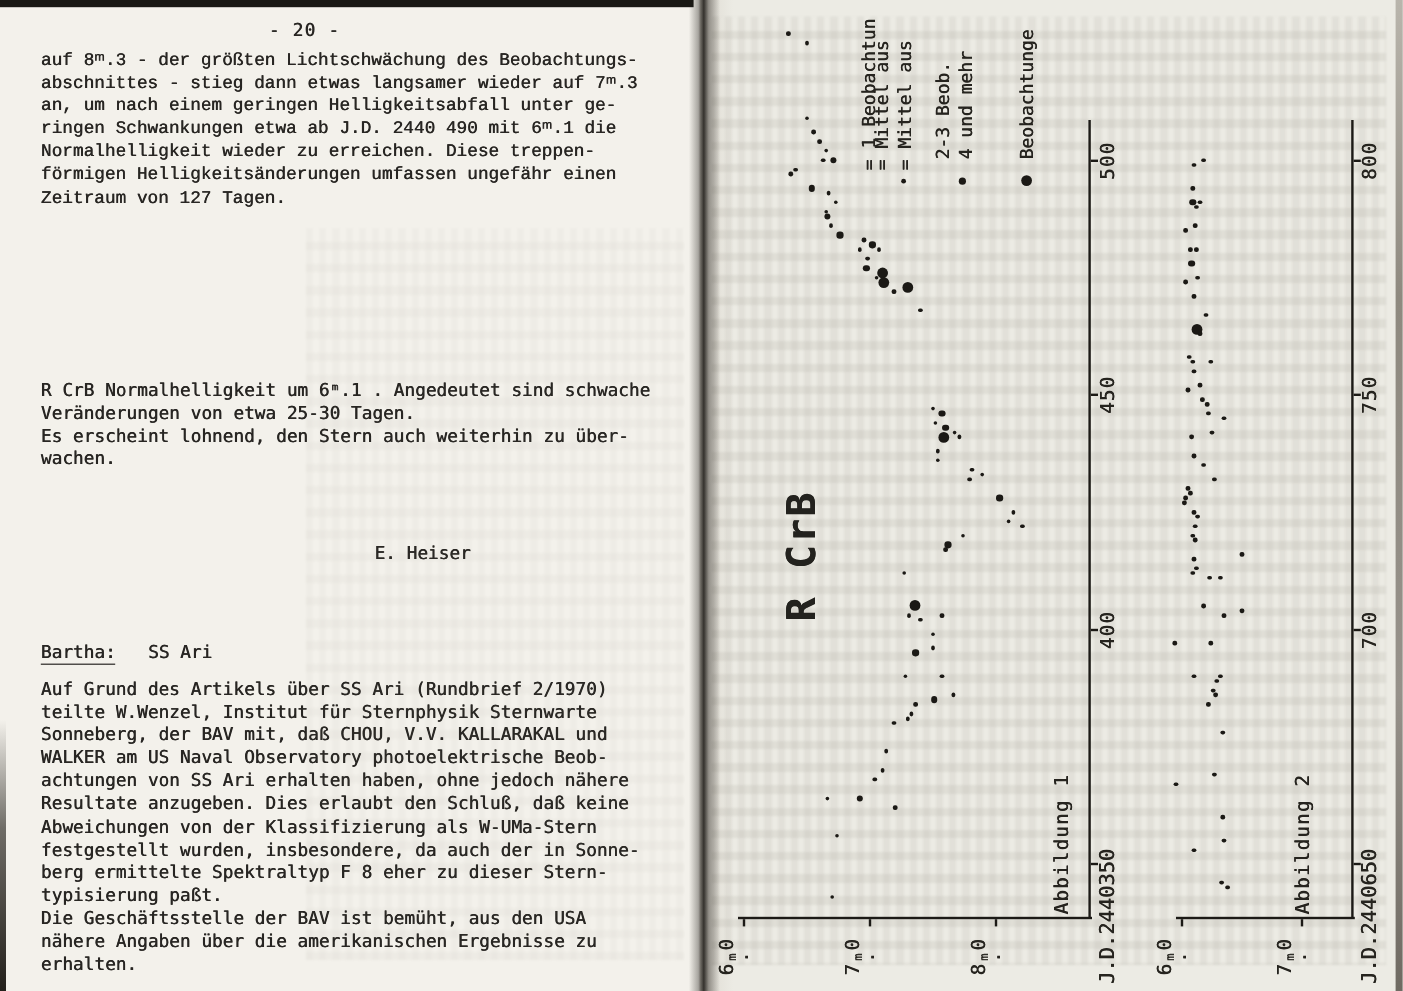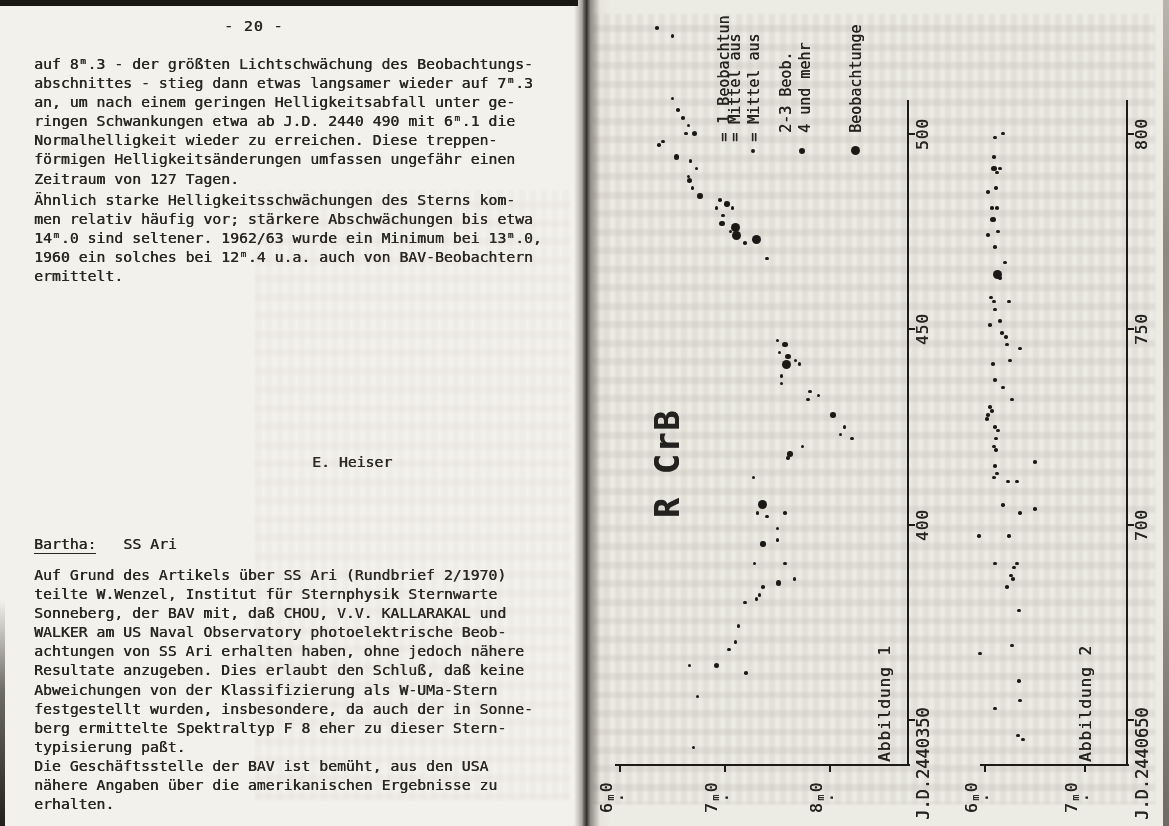--- a/index.html
+++ b/index.html
@@ -20,21 +20,21 @@
     background:linear-gradient(180deg,rgba(40,37,31,0),rgba(40,37,31,.65) 40%,#23201b);}
   .bleed{position:absolute;filter:blur(1.1px);pointer-events:none;
     background-image:
       repeating-linear-gradient(90deg,rgba(110,104,92,.16) 0 6px,rgba(110,104,92,0) 6px 11px),
       repeating-linear-gradient(180deg,rgba(110,104,92,0) 0 11.5px,rgba(110,104,92,.2) 11.5px 18.5px);}
   .bleed.r{left:593px;right:14px;top:14px;bottom:22px;opacity:.5;}
   .bleed.l{left:255px;width:315px;top:190px;bottom:26px;opacity:.2;}
   
   .para{position:absolute;left:34px;white-space:pre;}
   .pageno{position:absolute;left:224px;top:16px;letter-spacing:1px;}
-  .p1{top:54px;} .p2{top:190px;} .p3{top:278px;} .p4{top:366px;}
+  .p1{top:42px;font-family:Liberation Mono, monospace;} .p2{top:190px;} .p3{top:278px;} .p4{top:366px;}
   .sig{position:absolute;left:312px;top:452px;white-space:pre;}
   .hinw{top:534px;} .p5{top:565px;}
   .u{border-bottom:1.6px solid #282623;padding-bottom:1px;}
   .hv{margin-left:27px;}
   
   .rot90{position:absolute;transform:rotate(-90deg);transform-origin:0 100%;
     font-family:"DejaVu Sans Mono","Liberation Mono",monospace;color:#26241f;white-space:pre;
     text-shadow:.4px 0 0 currentColor;}
   .star-name{left:686px;bottom:308px;font-size:33px;line-height:36px;letter-spacing:2px;font-weight:bold;color:#23221e;}
   .legend-text{font-size:15px;line-height:17px;}
@@ -62,26 +62,25 @@
 
   <div class="page-left">
     <div class="pageno">- 20 -</div>
     <div class="para p1">auf 8ᵐ.3 - der größten Lichtschwächung des Beobachtungs-
 abschnittes - stieg dann etwas langsamer wieder auf 7ᵐ.3
 an, um nach einem geringen Helligkeitsabfall unter ge-
 ringen Schwankungen etwa ab J.D. 2440 490 mit 6ᵐ.1 die
 Normalhelligkeit wieder zu erreichen. Diese treppen-
 förmigen Helligkeitsänderungen umfassen ungefähr einen
 Zeitraum von 127 Tagen.</div>
-    <div class="para p2">Ähnlich starke Helligkeitsschwächungen des Sterns kom-
-men relativ häufig vor; stärkere Abschwächungen bis etwa
-14ᵐ.0 sind seltener. 1962/63 wurde ein Minimum bei 13ᵐ.0,
-1960 ein solches bei 12ᵐ.4 u.a. auch von BAV-Beobachtern
-ermittelt.</div>
     <div class="para p3">
+      <div>R CrB Normalhelligkeit um 6ᵐ.1 . Angedeutet sind schwache
+Veränderungen von etwa 25-30 Tagen.
+Es erscheint lohnend, den Stern auch weiterhin zu über-
+wachen.</div>
     </div>
     <div class="sig">E. Heiser</div>
     <div class="para hinw"><span class="u">Bartha:</span><span class="hv">SS Ari</span></div>
     <div class="para p5">Auf Grund des Artikels über SS Ari (Rundbrief 2/1970)
 teilte W.Wenzel, Institut für Sternphysik Sternwarte
 Sonneberg, der BAV mit, daß CHOU, V.V. KALLARAKAL und
 WALKER am US Naval Observatory photoelektrische Beob-
 achtungen von SS Ari erhalten haben, ohne jedoch nähere
 Resultate anzugeben. Dies erlaubt den Schluß, daß keine
 Abweichungen von der Klassifizierung als W-UMa-Stern

